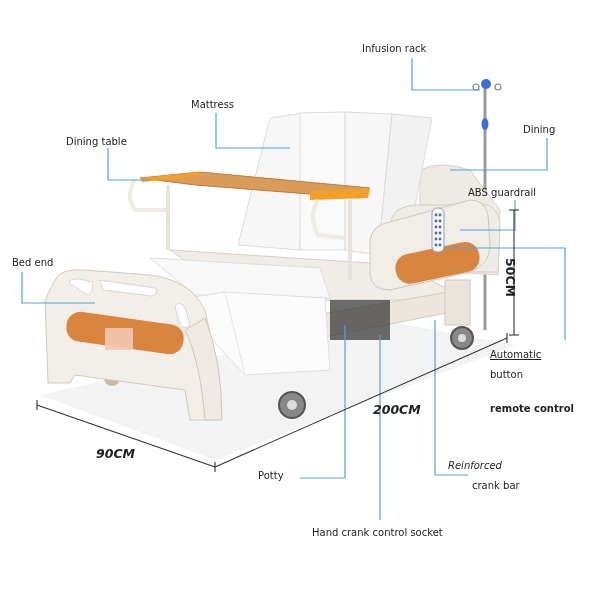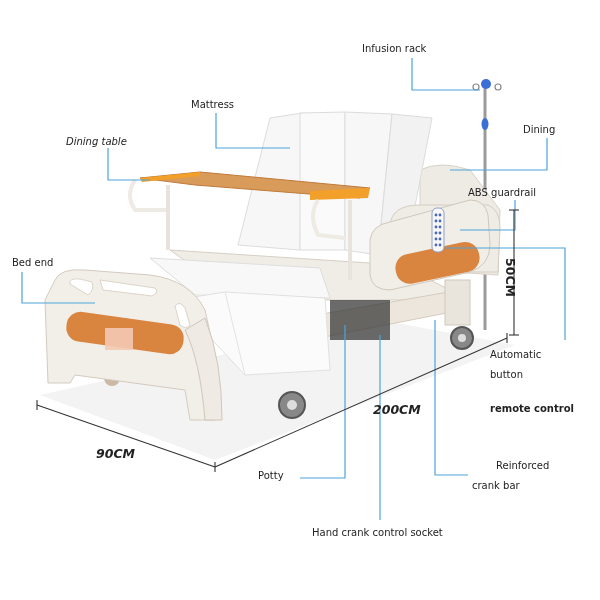--- a/index.html
+++ b/index.html
@@ -119,27 +119,27 @@
     <line x1="215" y1="467" x2="507" y2="338"></line>
     <line x1="507" y1="333" x2="507" y2="343"></line>
     <line x1="514" y1="210" x2="514" y2="335"></line>
     <line x1="509" y1="210" x2="519" y2="210"></line>
     <line x1="509" y1="335" x2="519" y2="335"></line>
   </g>
 </svg>
 
 <div class="lbl" style="left:362px;top:40px;">Infusion rack</div>
 <div class="lbl" style="left:191px;top:96px;">Mattress</div>
-<div class="lbl" style="left:66px;top:133px;font-style:italic;">Dining table</div>
+<div class="lbl" style="left:66px;top:133px;">Dining table</div>
 <div class="lbl" style="left:523px;top:121px;">Dining</div>
 <div class="lbl" style="left:468px;top:184px;">ABS guardrail</div>
 <div class="lbl" style="left:12px;top:254px;">Bed end</div>
-<div class="lbl" style="left:490px;top:346px;">Automatic</div>
+<div class="lbl" style="left:490px;top:346px;text-decoration:underline;">Automatic</div>
 <div class="lbl" style="left:490px;top:366px;">button</div>
 <div class="lbl" style="left:490px;top:400px;font-weight:bold;">remote control</div>
-<div class="lbl" style="left:496px;top:457px;">Reinforced</div>
+<div class="lbl" style="left:448px;top:457px;font-style:italic;">Reinforced</div>
 <div class="lbl" style="left:472px;top:477px;">crank bar</div>
 <div class="lbl" style="left:258px;top:467px;">Potty</div>
 <div class="lbl" style="left:312px;top:524px;">Hand crank control socket</div>
 
 <div class="dim" style="left:96px;top:446px;font-style:italic;">90CM</div>
 <div class="dim" style="left:373px;top:402px;font-style:italic;">200CM</div>
 <div class="dim" style="left:518px;top:258px;transform:rotate(90deg);transform-origin:left top;">50CM</div>
 
 </body></html>

